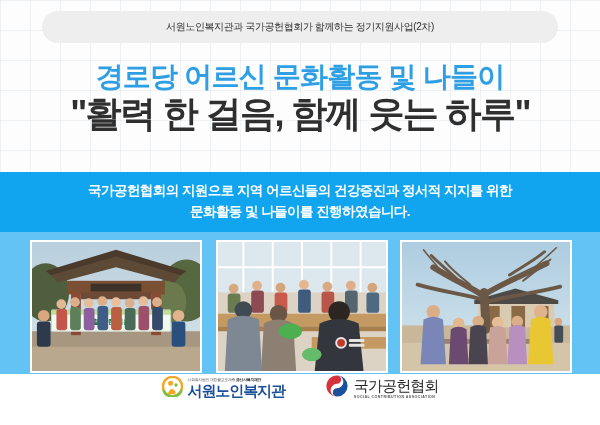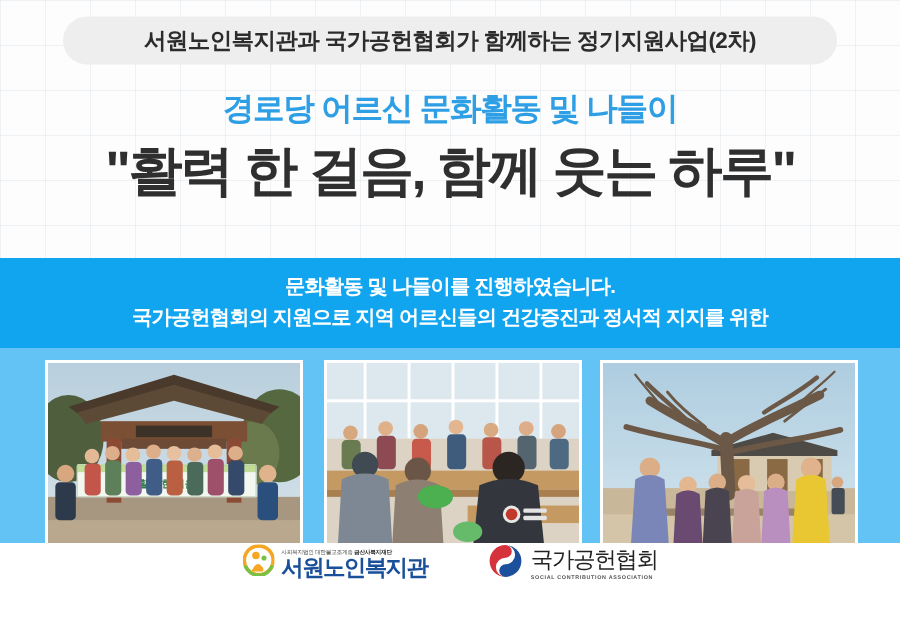--- a/index.html
+++ b/index.html
@@ -38,35 +38,35 @@
     top: 11px;
     width: 516px;
     height: 32px;
     background: #eeeeee;
     border-radius: 17px;
     display: flex;
     align-items: center;
     justify-content: center;
   }
   .header-pill .txt {
-    font-size: 15px;
-    font-weight: 700;
+    font-size: 10px;
+    font-weight: 400;
     color: #2c2c2c;
     letter-spacing: -0.4px;
     white-space: nowrap;
   }
 
   
   .subtitle {
     position: absolute;
     left: 0;
     top: 58px;
     width: 600px;
     text-align: center;
-    font-size: 21px;
+    font-size: 28px;
     font-weight: 700;
     color: #2e9fe4;
     letter-spacing: -0.8px;
     white-space: nowrap;
   }
 
   
   .main-quote {
     position: absolute;
     left: 0;
@@ -126,21 +126,21 @@
   .photo.p1 { left: 30px; }
   .photo.p2 { left: 216px; }
   .photo.p3 { left: 400px; }
 
   .photo svg { display: block; width: 100%; height: 100%; }
 
   
   .footer {
     position: absolute;
     left: 0;
-    top: 362px;
+    top: 374px;
     width: 600px;
     height: 28px;
     background: #ffffff;
     display: flex;
     align-items: center;
     justify-content: center;
     gap: 40px;
   }
   .logo-block {
     display: flex;
@@ -194,22 +194,22 @@
 
   <div class="header-pill">
     <span class="txt">서원노인복지관과 국가공헌협회가 함께하는 정기지원사업(2차)</span>
   </div>
 
   <div class="subtitle">경로당 어르신 문화활동 및 나들이</div>
 
   <div class="main-quote">"활력 한 걸음, 함께 웃는 하루"</div>
 
   <div class="desc-band">
+    <div class="line">국가공헌협회의 지원으로 지역 어르신들의 건강증진과 정서적 지지를 위한</div>
     <div class="line">문화활동 및 나들이를 진행하였습니다.</div>
-    <div class="line">국가공헌협회의 지원으로 지역 어르신들의 건강증진과 정서적 지지를 위한</div>
   </div>
 
   <div class="photo-band">
 
     <div class="photo p1">
       <svg viewBox="0 0 172 133" preserveAspectRatio="none">
         <defs>
           <linearGradient id="sky1" x1="0" y1="0" x2="0" y2="1">
             <stop offset="0%" stop-color="#b9cfdd"></stop>
               <stop offset="100%" stop-color="#d8e4ea"></stop>

